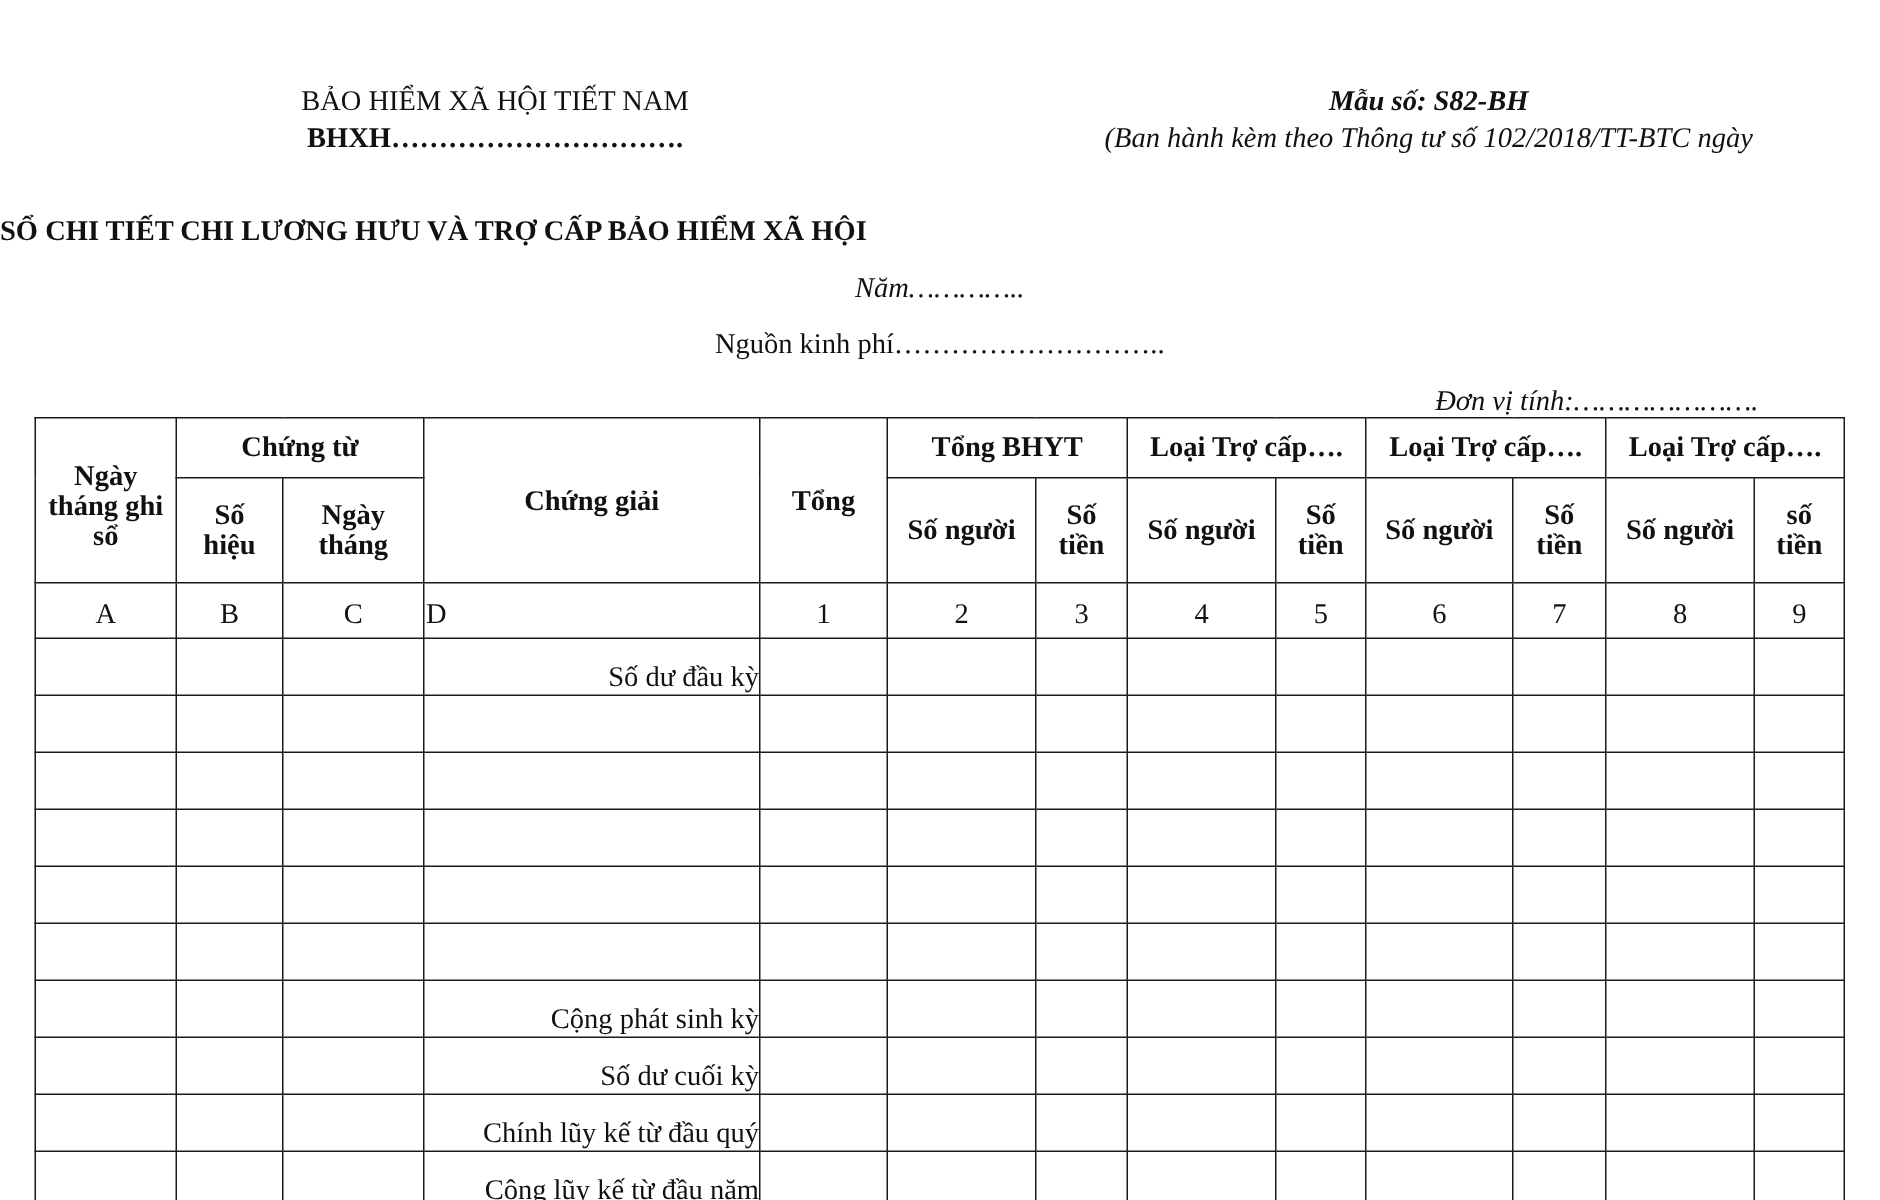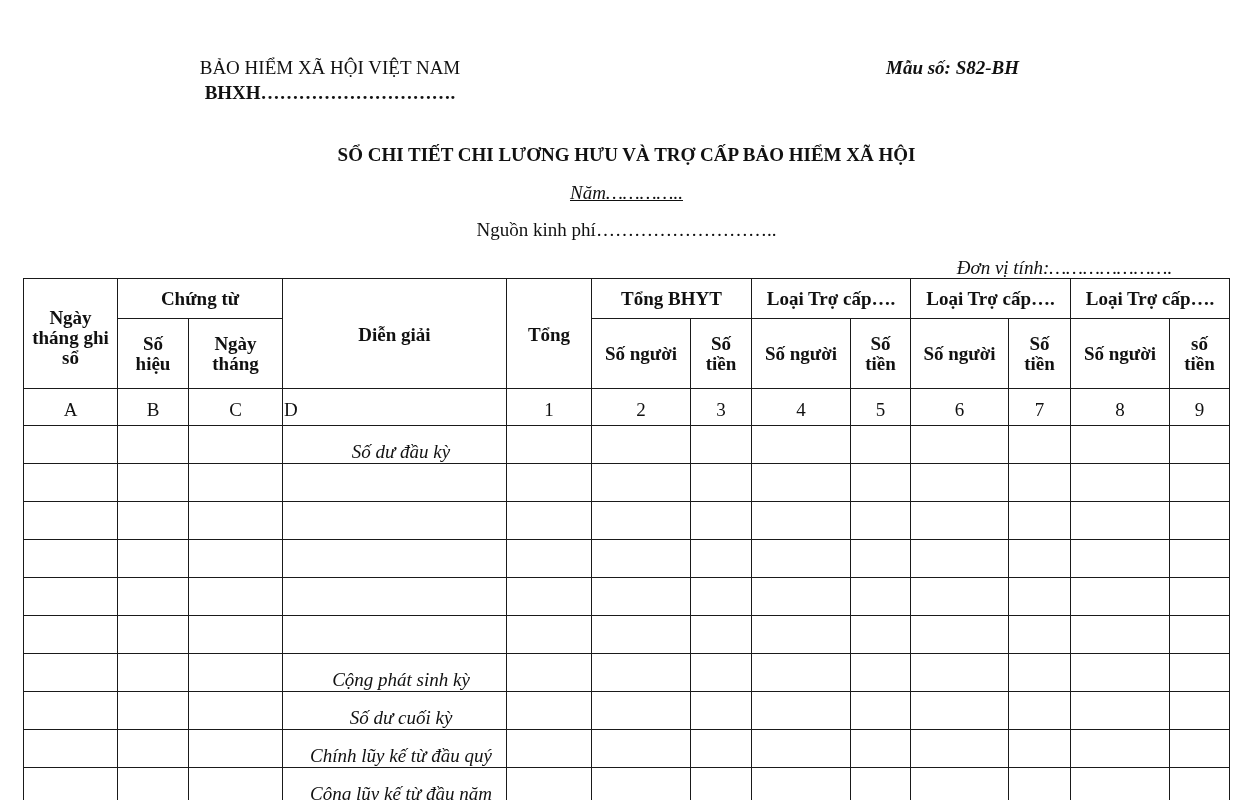--- a/index.html
+++ b/index.html
@@ -27,25 +27,25 @@
     .form-code {
       left: 690px; top: 56px; width: 525px;
       text-align: center; font-size: 19px; line-height: 24px; font-weight: bold; font-style: italic;
     }
     .form-note {
       left: 690px; top: 81px; width: 525px;
       text-align: center; font-size: 19px; line-height: 24px; font-style: italic;
     }
     .doc-title {
       left: 0; top: 143px; width: 1253px;
-      text-align: center; font-size: 19px; line-height: 24px; font-weight: bold;
+      text-align: left; font-size: 19px; line-height: 24px; font-weight: bold;
     }
     .year-line {
       left: 0; top: 181px; width: 1253px;
-      text-align: center; font-size: 19px; line-height: 24px; font-style: italic; text-decoration: underline;
+      text-align: center; font-size: 19px; line-height: 24px; font-style: italic;
     }
     .fund-line {
       left: 0; top: 218px; width: 1253px;
       text-align: center; font-size: 19px; line-height: 24px;
     }
     .unit-line {
       left: 900px; top: 256px; width: 329px;
       text-align: center; font-size: 19px; line-height: 24px; font-style: italic;
     }
 
@@ -67,40 +67,40 @@
     }
     table.ledger th {
       font-weight: bold;
       line-height: 20px;
     }
     table.ledger tr.group-row th { height: 39px; }
     table.ledger tr.sub-row th { height: 61px; }
     table.ledger tr.index-row td { height: 37px; line-height: 20px; padding-top: 6px; box-sizing: border-box; }
     table.ledger tr.data-row td { height: 37px; }
     table.ledger td.desc {
-      text-align: center;
+      text-align: right;
       vertical-align: bottom;
       padding-left: 13px;
       line-height: 22px;
       white-space: nowrap;
-      font-style: italic;
     }
     table.ledger td.desc-index {
       text-align: left;
       padding-left: 1px;
     }
   </style>
 </head>
 <body>
 
-<div class="abs org-name">BẢO HIỂM XÃ HỘI VIỆT NAM</div>
+<div class="abs org-name">BẢO HIỂM XÃ HỘI TIẾT NAM</div>
 <div class="abs org-sub">BHXH………………………….</div>
 
 <div class="abs form-code">Mẫu số: S82-BH</div>
 <div class="abs form-note">
+  <div>(Ban hành kèm theo Thông tư số 102/2018/TT-BTC ngày</div>
 </div>
 
 <div class="abs doc-title">SỔ CHI TIẾT CHI LƯƠNG HƯU VÀ TRỢ CẤP BẢO HIỂM XÃ HỘI</div>
 <div class="abs year-line">Năm…………..</div>
 <div class="abs fund-line">Nguồn kinh phí………………………..</div>
 <div class="abs unit-line">Đơn vị tính:………………….</div>
 
 <table class="ledger">
   <colgroup>
     <col style="width:94px">
@@ -114,21 +114,21 @@
     <col style="width:60px">
     <col style="width:98px">
     <col style="width:62px">
     <col style="width:99px">
     <col style="width:60px">
   </colgroup>
   <thead>
     <tr class="group-row">
       <th rowspan="2" style="padding-top:8px;">Ngày tháng ghi sổ</th>
       <th colspan="2">Chứng từ</th>
-      <th rowspan="2" style="vertical-align:top;padding-top:46px;">Diễn giải</th>
+      <th rowspan="2" style="vertical-align:top;padding-top:46px;">Chứng giải</th>
       <th rowspan="2" style="vertical-align:top;padding-top:46px;">Tổng</th>
       <th colspan="2">Tổng BHYT</th>
       <th colspan="2" style="white-space:nowrap;">Loại Trợ cấp….</th>
       <th colspan="2" style="white-space:nowrap;">Loại Trợ cấp….</th>
       <th colspan="2" style="white-space:nowrap;">Loại Trợ cấp….</th>
     </tr>
     <tr class="sub-row">
       <th style="padding:0 14px;">Số hiệu</th>
       <th style="padding:4px 14px;">Ngày tháng</th>
       <th>Số người</th>

